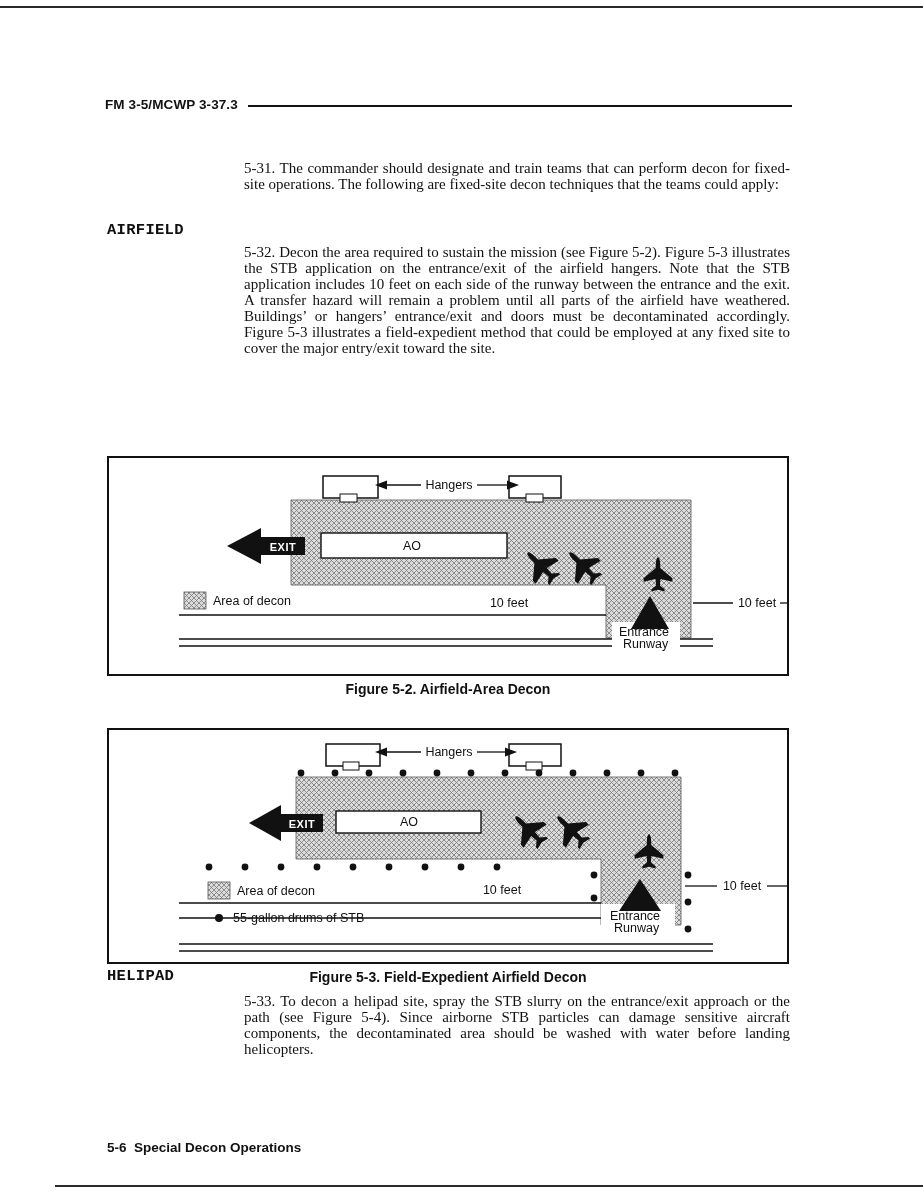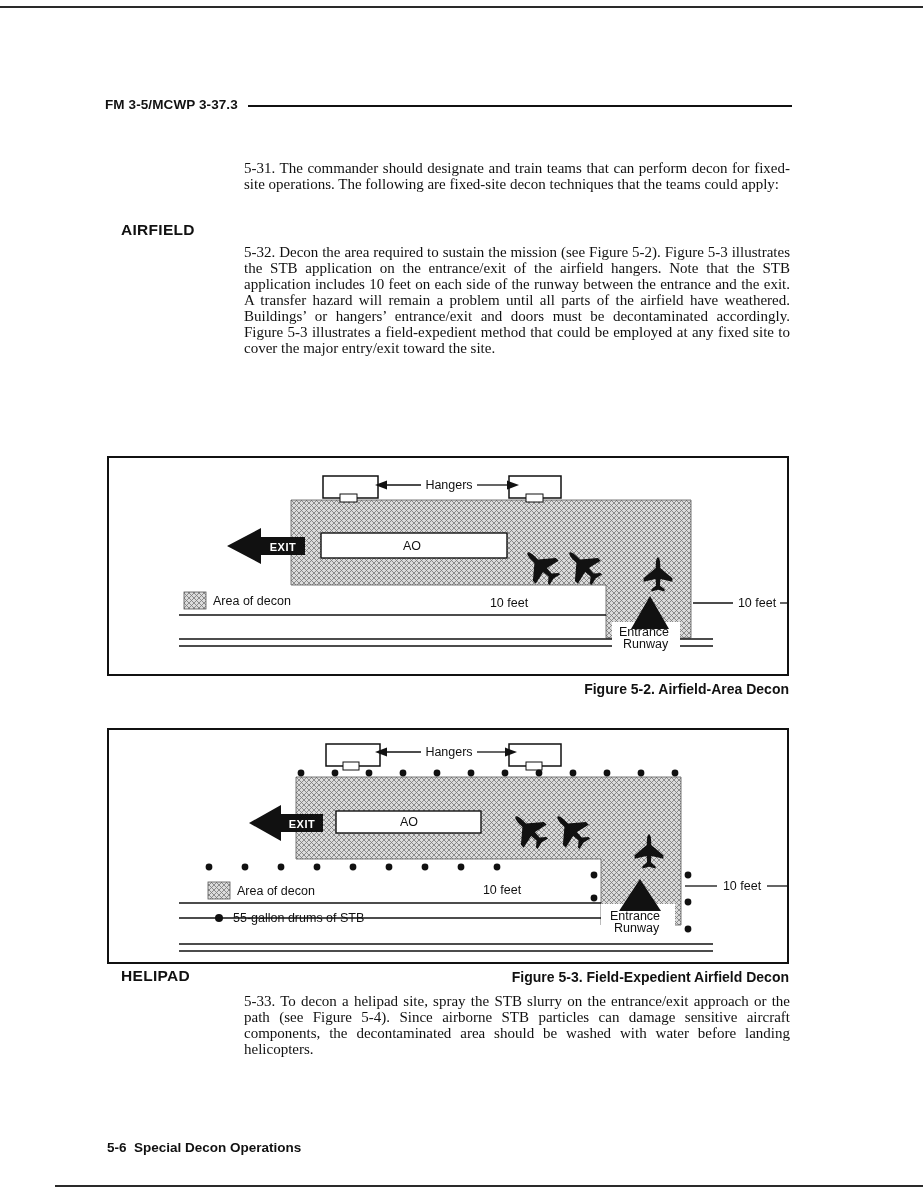--- a/index.html
+++ b/index.html
@@ -12,31 +12,31 @@
 
   .doc-header { position:absolute; top:97px; left:105px; width:687px; display:flex; align-items:center; gap:10px; }
   .doc-header-text { font-family:"Liberation Sans", sans-serif; font-weight:bold; font-size:13.5px; white-space:nowrap; letter-spacing:0.1px; }
   .doc-header-rule { flex:1; height:2px; background:#111; margin-top:3px; }
 
   .body-para { position:absolute; left:244px; width:546px; font-size:15px; line-height:16px; text-align:justify; }
   #para-531 { top:160px; }
   #para-532 { top:244px; }
   #para-533 { top:993px; }
 
-  .section-heading { position:absolute; left:121px; font-size:15.5px; font-weight:bold; letter-spacing:0.3px; font-family:Liberation Sans, sans-serif; }
+  .section-heading { position:absolute; left:107px; font-size:15.5px; font-weight:bold; letter-spacing:0.3px; font-family:Liberation Mono, monospace; }
   #heading-airfield { top:221px; }
   #heading-helipad { top:967px; }
 
   .fig { position:absolute; left:107px; width:682px;margin-top:38px; }
   #fig52 { top:418px; }
   #fig53 { top:690px; }
   .fig-box { width:682px; border:2px solid #111; background:#fff; }
   #fig52 .fig-box { height:220px; }
   #fig53 .fig-box { height:236px; }
-  .fig-caption { display:block; width:682px; text-align:right; margin-top:5px;
+  .fig-caption { display:block; width:682px; text-align:center; margin-top:5px;
                  font-family:"Liberation Sans", sans-serif; font-weight:bold; font-size:14px; }
 
   .doc-footer { position:absolute; left:107px; top:1140px; font-family:"Liberation Sans", sans-serif;
                 font-weight:bold; font-size:13.5px; white-space:pre-wrap; }
 
   svg { display:block; }
   .fl { font-family:"Liberation Sans", sans-serif; font-size:12.5px; fill:#111; }
   .fl-exit { font-family:"Liberation Sans", sans-serif; font-size:11px; font-weight:bold; fill:#fff; letter-spacing:0.5px; }
   .ln { stroke:#111; stroke-width:1.3; }
   .ln2 { stroke:#111; stroke-width:1.6; }

